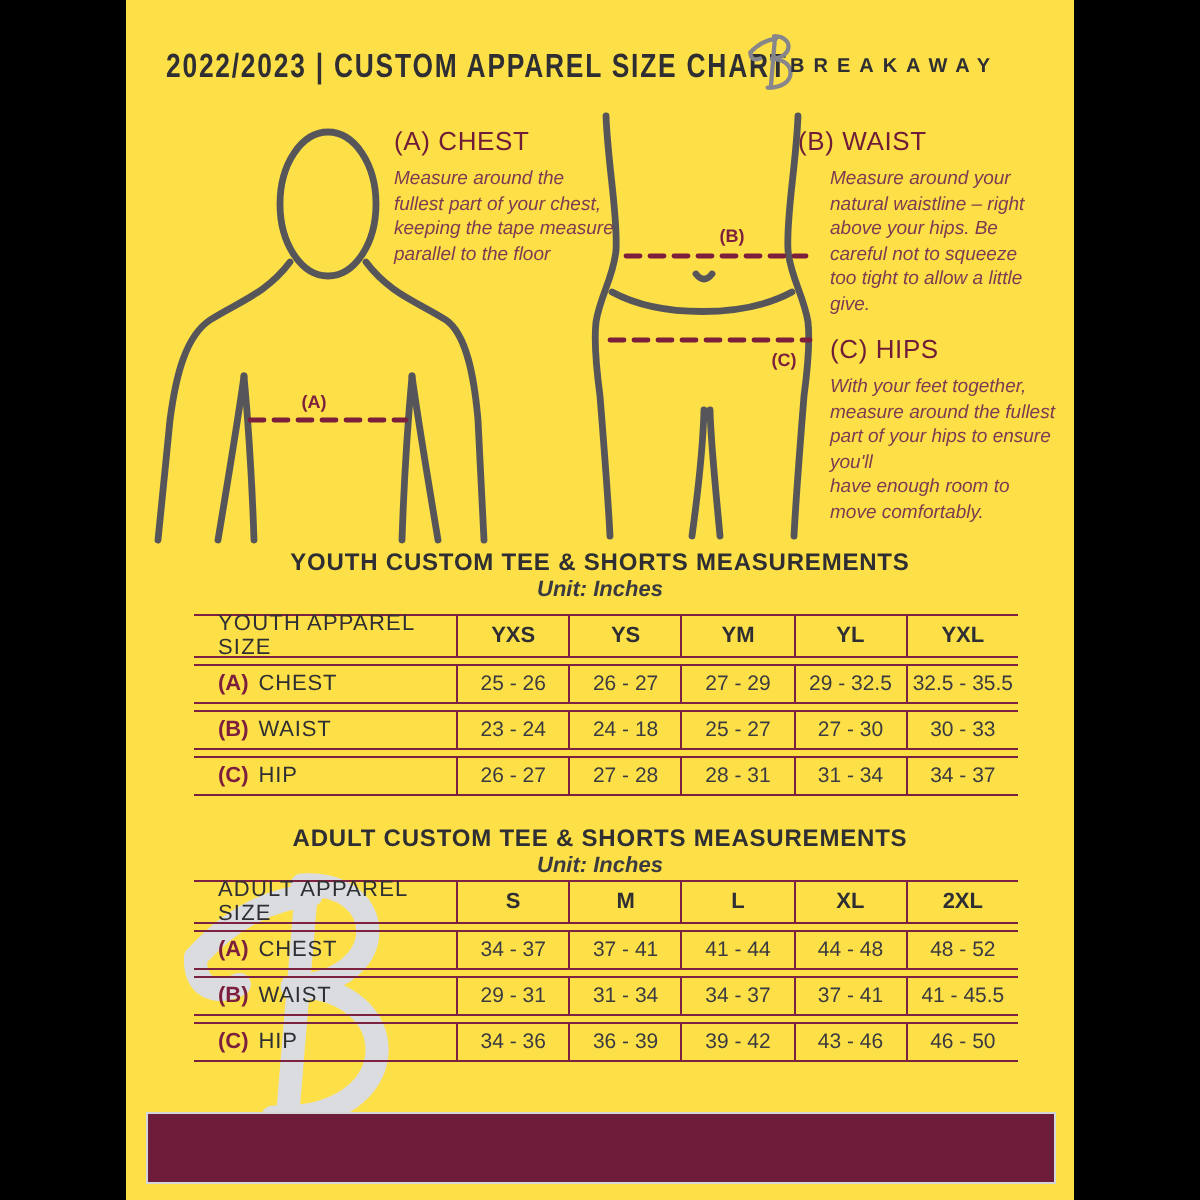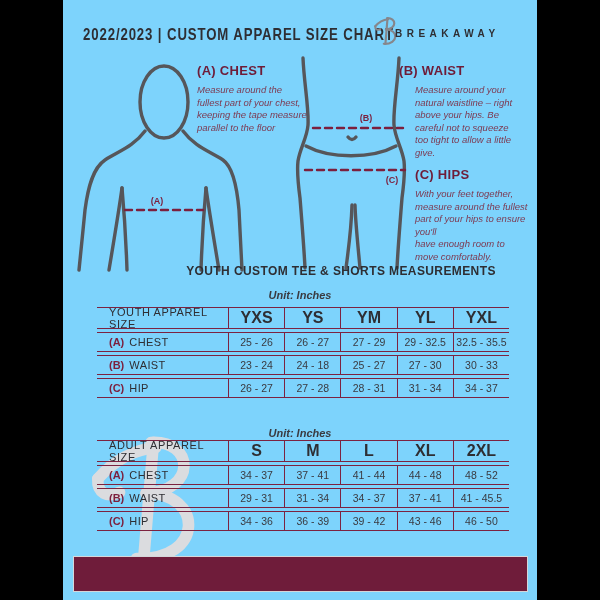--- a/index.html
+++ b/index.html
@@ -1,46 +1,46 @@
 <!DOCTYPE html>
 <html><head>
 <meta charset="utf-8">
 <style>
   * { margin:0; padding:0; box-sizing:border-box; }
   html,body { width:600px; height:600px; background:#000; font-family:"Liberation Sans", sans-serif; }
   .canvas { position:relative; width:600px; height:600px; background:#000; overflow:hidden; }
-  .page { position:absolute; left:63px; top:0; width:474px; height:600px; background:#7dd3fc; }
+  .page { position:absolute; left:63px; top:0; width:474px; height:600px; background:#fde047; }
 
   
   .hdr-title { position:absolute; left:20px; top:25px; font-size:15px; font-weight:bold;
     color:#2e2e33; letter-spacing:1px; white-space:nowrap; transform:scale(.88,1.12); transform-origin:left center; }
   .logo-mark { position:absolute; left:310px; top:15px; }
   .brand { position:absolute; left:332px; top:28px; font-size:10px; font-weight:bold;
     color:#2e2e33; letter-spacing:4.5px; white-space:nowrap; }
 
   
   .fig { position:absolute; overflow:visible; }
   .fig path, .fig ellipse { fill:none; stroke:#56565a; stroke-width:3.4; stroke-linecap:round; }
   .fig .dash { stroke:#7c1f3d; stroke-width:2.4; stroke-dasharray:7 5; }
   .fig text { fill:#7c1f3d; font-weight:bold; font-size:9px; font-family:"Liberation Sans",sans-serif; }
 
   
-  .mh { position:absolute; font-size:13px; font-weight:bold; color:#6e1c38; letter-spacing:.3px; }
+  .mh { position:absolute; font-size:13px; font-weight:normal; color:#6e1c38; letter-spacing:.3px; }
   .mp { position:absolute; font-style:italic; font-size:9.5px; line-height:12.5px; color:#7d3a52; white-space:pre-line; }
 
   
   .tbl-title { position:absolute; width:474px; text-align:center; font-size:12px; font-weight:bold; color:#2e2e33; letter-spacing:.4px; }
   .tbl-unit { position:absolute; width:474px; text-align:center; font-size:11px; font-style:italic; font-weight:bold; color:#3a3a40; }
   .table { position:absolute; left:34px; width:412px; z-index:2; }
   .trow { display:flex; border-top:1.5px solid #7c2240; border-bottom:1.5px solid #7c2240; height:20px; margin-bottom:3px; background:transparent; }
   .trow.thead { height:22px; }
   .c0 { width:131px; display:flex; align-items:center; padding-left:12px; font-size:11px; color:#2e2e33; }
   .c { flex:1; display:flex; align-items:center; justify-content:center; border-left:1.5px solid #7c2240; font-size:10.5px; color:#3a3a40; }
   .thead .c0 { letter-spacing:.6px; }
-  .thead .c { font-weight:bold; font-size:16px; color:#2e2e33; }
+  .thead .c { font-weight:bold; font-size:11px; color:#2e2e33; }
   .mk { color:#7c1f3d; font-weight:bold; margin-right:5px; font-size:11px; }
   .rl { font-size:11px; color:#2e2e33; letter-spacing:.4px; }
 
   
   .watermark { position:absolute; left:18px; top:428px; z-index:1; opacity:1; }
   .footer-bar { position:absolute; left:10px; top:556px; width:455px; height:36px;
     background:#6f1c3a; border:1px solid #d5d6d9; z-index:3; }
 </style>
 </head>
 <body>
@@ -88,21 +88,21 @@
     <div class="mh" style="left:134px; top:63px;">(A) CHEST</div>
     <div class="mp" style="left:134px; top:84px; width:110px;">Measure around the fullest part of your chest, keeping the tape measure parallel to the floor</div>
 
     <div class="mh" style="left:336px; top:63px;">(B) WAIST</div>
     <div class="mp" style="left:352px; top:84px; width:108px;">Measure around your natural waistline – right above your hips. Be careful not to squeeze too tight to allow a little give.</div>
 
     <div class="mh" style="left:352px; top:167px;">(C) HIPS</div>
     <div class="mp" style="left:352px; top:188px; width:114px;">With your feet together, measure around the fullest part of your hips to ensure you'll
 have enough room to move comfortably.</div>
 
-    <div class="tbl-title" style="top:264px;margin-left:41px;">YOUTH CUSTOM TEE &amp; SHORTS MEASUREMENTS</div>
+    <div class="tbl-title" style="top:274px;">YOUTH CUSTOM TEE &amp; SHORTS MEASUREMENTS</div>
     <div class="tbl-unit" style="top:289px;">Unit: Inches</div>
     <div class="table" style="top:307px;">
       <div class="trow thead">
         <div class="c0">YOUTH APPAREL SIZE</div>
         <div class="c">YXS</div>
         <div class="c">YS</div>
         <div class="c">YM</div>
         <div class="c">YL</div>
         <div class="c">YXL</div>
       </div>
@@ -144,20 +144,21 @@
     <svg class="watermark" width="140" height="145" viewBox="0 0 26 30">
       <g fill="none" stroke="#dbdcdf" stroke-width="2.4" stroke-linecap="round">
         <path d="M 13.5 3 L 11.5 27"></path>
         <path d="M 13 3 C 22 2.5 22.5 13 12 13.5"></path>
         <path d="M 12 13.5 C 24 13.5 24 27.5 10 27"></path>
         <path d="M 2 10.5 C 6 6 10 4.5 14 4"></path>
         <path d="M 2 10.5 C 1.8 13.5 4 14.5 6.5 13.3"></path>
       </g>
     </svg>
 
+    <div class="tbl-title" style="top:412px;">ADULT CUSTOM TEE &amp; SHORTS MEASUREMENTS</div>
     <div class="tbl-unit" style="top:427px;">Unit: Inches</div>
     <div class="table" style="top:440px;">
       <div class="trow thead">
         <div class="c0">ADULT APPAREL SIZE</div>
         <div class="c">S</div>
         <div class="c">M</div>
         <div class="c">L</div>
         <div class="c">XL</div>
         <div class="c">2XL</div>
       </div>

